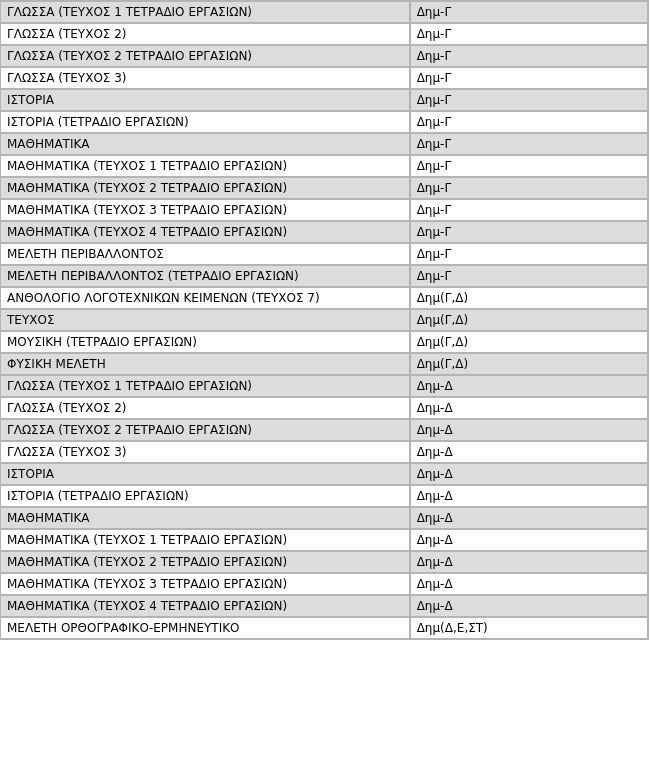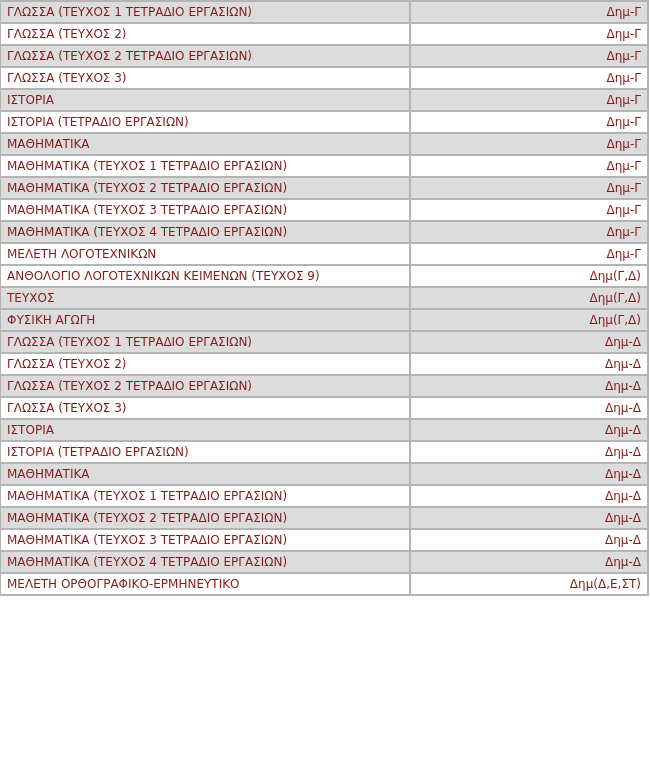--- a/index.html
+++ b/index.html
@@ -17,35 +17,35 @@
       overflow: hidden;
     }
     table.books {
       position: absolute;
       left: -1px;
       top: 0px;
       border-collapse: collapse;
       table-layout: fixed;
       font-family: "DejaVu Sans", "Liberation Sans", sans-serif;
       font-size: 12px;
-      color: #7f1d1d;
+      color: #000000;
     }
     table.books td {
       height: 21.85px;
       padding: 0 6px;
       border: 2px solid #b4b4b4;
       white-space: nowrap;
       overflow: hidden;
       line-height: 20px;
       box-sizing: border-box;
     }
     table.books tr.odd td { background: #dcdcdc; }
     table.books tr.even td { background: #ffffff; }
     td.title-cell { width: 455px; text-align: left; }
-    td.grade-cell { width: 322px; text-align: right; }
+    td.grade-cell { width: 322px; text-align: left; }
   </style>
 </head>
 <body>
 
 <div class="viewport">
   <table class="books">
     <tbody id="book-tbody">
     <tr class="odd">
           <td class="title-cell">ΓΛΩΣΣΑ (ΤΕΥΧΟΣ 1 ΤΕΤΡΑΔΙΟ ΕΡΓΑΣΙΩΝ)</td>
           <td class="grade-cell">Δημ-Γ</td>
@@ -84,33 +84,41 @@
         </tr>
         <tr class="even">
           <td class="title-cell">ΜΑΘΗΜΑΤΙΚΑ (ΤΕΥΧΟΣ 3 ΤΕΤΡΑΔΙΟ ΕΡΓΑΣΙΩΝ)</td>
           <td class="grade-cell">Δημ-Γ</td>
         </tr>
         <tr class="odd">
           <td class="title-cell">ΜΑΘΗΜΑΤΙΚΑ (ΤΕΥΧΟΣ 4 ΤΕΤΡΑΔΙΟ ΕΡΓΑΣΙΩΝ)</td>
           <td class="grade-cell">Δημ-Γ</td>
         </tr>
         <tr class="even">
-          <td class="title-cell">ΜΕΛΕΤΗ ΛΟΓΟΤΕΧΝΙΚΩΝ</td>
+          <td class="title-cell">ΜΕΛΕΤΗ ΠΕΡΙΒΑΛΛΟΝΤΟΣ</td>
+          <td class="grade-cell">Δημ-Γ</td>
+        </tr>
+        <tr class="odd">
+          <td class="title-cell">ΜΕΛΕΤΗ ΠΕΡΙΒΑΛΛΟΝΤΟΣ (ΤΕΤΡΑΔΙΟ ΕΡΓΑΣΙΩΝ)</td>
           <td class="grade-cell">Δημ-Γ</td>
         </tr>
         <tr class="even">
-          <td class="title-cell">ΑΝΘΟΛΟΓΙΟ ΛΟΓΟΤΕΧΝΙΚΩΝ ΚΕΙΜΕΝΩΝ (ΤΕΥΧΟΣ 9)</td>
+          <td class="title-cell">ΑΝΘΟΛΟΓΙΟ ΛΟΓΟΤΕΧΝΙΚΩΝ ΚΕΙΜΕΝΩΝ (ΤΕΥΧΟΣ 7)</td>
           <td class="grade-cell">Δημ(Γ,Δ)</td>
         </tr>
         <tr class="odd">
           <td class="title-cell">ΤΕΥΧΟΣ</td>
           <td class="grade-cell">Δημ(Γ,Δ)</td>
         </tr>
+        <tr class="even">
+          <td class="title-cell">ΜΟΥΣΙΚΗ (ΤΕΤΡΑΔΙΟ ΕΡΓΑΣΙΩΝ)</td>
+          <td class="grade-cell">Δημ(Γ,Δ)</td>
+        </tr>
         <tr class="odd">
-          <td class="title-cell">ΦΥΣΙΚΗ ΑΓΩΓΗ</td>
+          <td class="title-cell">ΦΥΣΙΚΗ ΜΕΛΕΤΗ</td>
           <td class="grade-cell">Δημ(Γ,Δ)</td>
         </tr>
         <tr class="odd">
           <td class="title-cell">ΓΛΩΣΣΑ (ΤΕΥΧΟΣ 1 ΤΕΤΡΑΔΙΟ ΕΡΓΑΣΙΩΝ)</td>
           <td class="grade-cell">Δημ-Δ</td>
         </tr>
         <tr class="even">
           <td class="title-cell">ΓΛΩΣΣΑ (ΤΕΥΧΟΣ 2)</td>
           <td class="grade-cell">Δημ-Δ</td>
         </tr>

